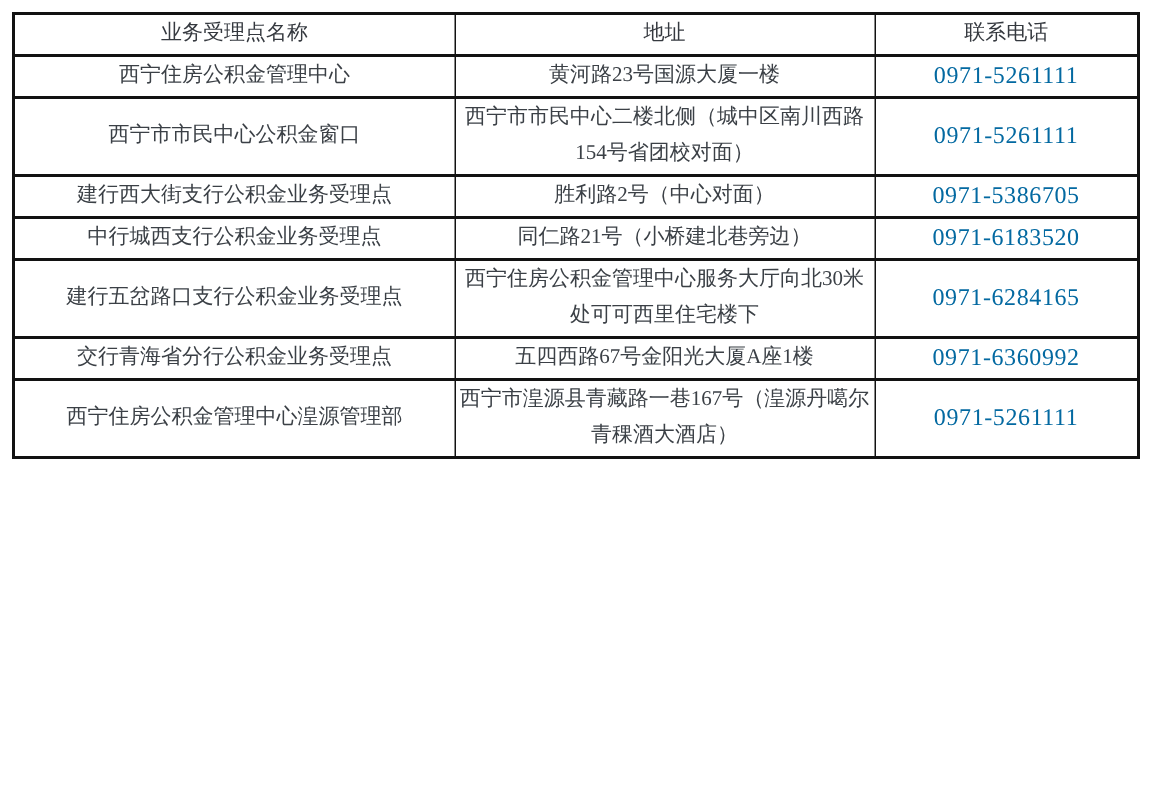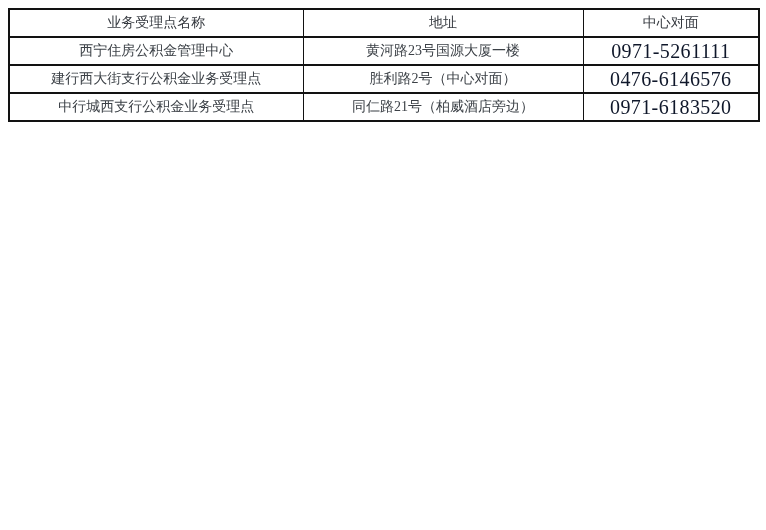--- a/index.html
+++ b/index.html
@@ -38,53 +38,73 @@
     color: #3b4046;
     line-height: 24px;
     padding: 1px 3px;
     height: 24px;
     overflow: hidden;
   }
   .fund-table th {
     color: #35393f;
   }
   .fund-table td.phone {
-    color: #0f172a;
-    font-size: 20px;
+    color: #0369a1;
+    font-size: 16px;
     letter-spacing: 0.4px;
   }
 </style>
 </head>
 <body>
 
 <div class="table-wrap">
   <table class="fund-table">
     <colgroup>
       <col class="c-name">
       <col class="c-addr">
       <col class="c-phone">
     </colgroup>
     <thead>
       <tr>
         <th>业务受理点名称</th>
         <th>地址</th>
-        <th>中心对面</th>
+        <th>联系电话</th>
       </tr>
     </thead>
     <tbody>
       <tr>
         <td>西宁住房公积金管理中心</td>
         <td>黄河路23号国源大厦一楼</td>
         <td class="phone">0971-5261111</td>
       </tr>
       <tr>
+        <td>西宁市市民中心公积金窗口</td>
+        <td>西宁市市民中心二楼北侧（城中区南川西路154号省团校对面）</td>
+        <td class="phone">0971-5261111</td>
+      </tr>
+      <tr>
         <td>建行西大街支行公积金业务受理点</td>
         <td>胜利路2号（中心对面）</td>
-        <td class="phone">0476-6146576</td>
+        <td class="phone">0971-5386705</td>
       </tr>
       <tr>
         <td>中行城西支行公积金业务受理点</td>
-        <td>同仁路21号（柏威酒店旁边）</td>
+        <td>同仁路21号（小桥建北巷旁边）</td>
         <td class="phone">0971-6183520</td>
+      </tr>
+      <tr>
+        <td>建行五岔路口支行公积金业务受理点</td>
+        <td>西宁住房公积金管理中心服务大厅向北30米处可可西里住宅楼下</td>
+        <td class="phone">0971-6284165</td>
+      </tr>
+      <tr>
+        <td>交行青海省分行公积金业务受理点</td>
+        <td>五四西路67号金阳光大厦A座1楼</td>
+        <td class="phone">0971-6360992</td>
+      </tr>
+      <tr>
+        <td>西宁住房公积金管理中心湟源管理部</td>
+        <td>西宁市湟源县青藏路一巷167号（湟源丹噶尔青稞酒大酒店）</td>
+        <td class="phone">0971-5261111</td>
       </tr>
     </tbody>
   </table>
 </div>
 
 </body></html>

